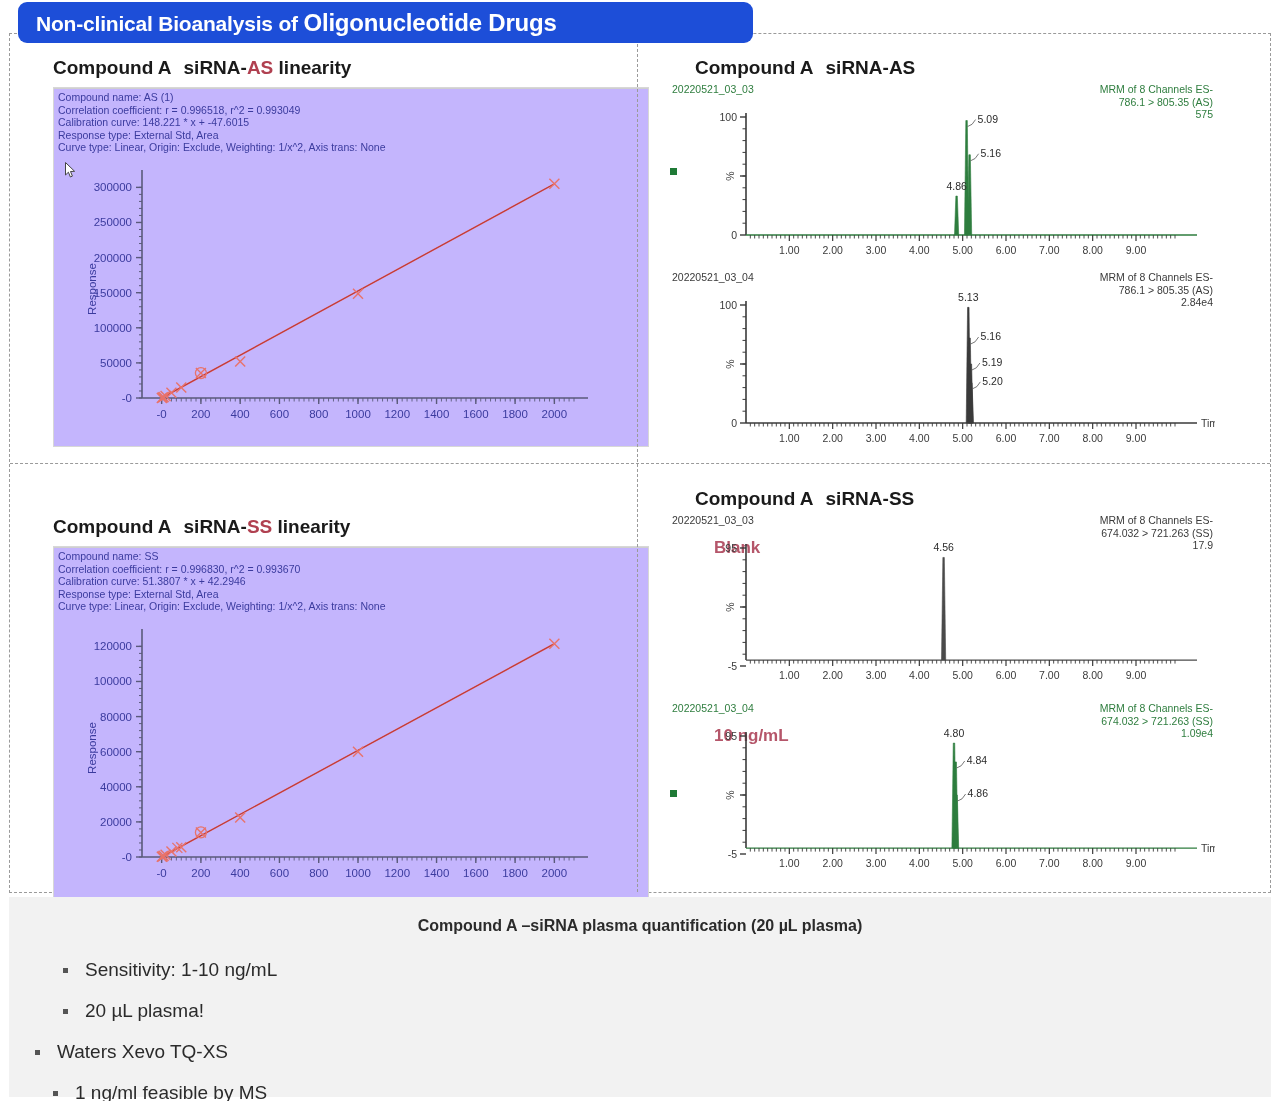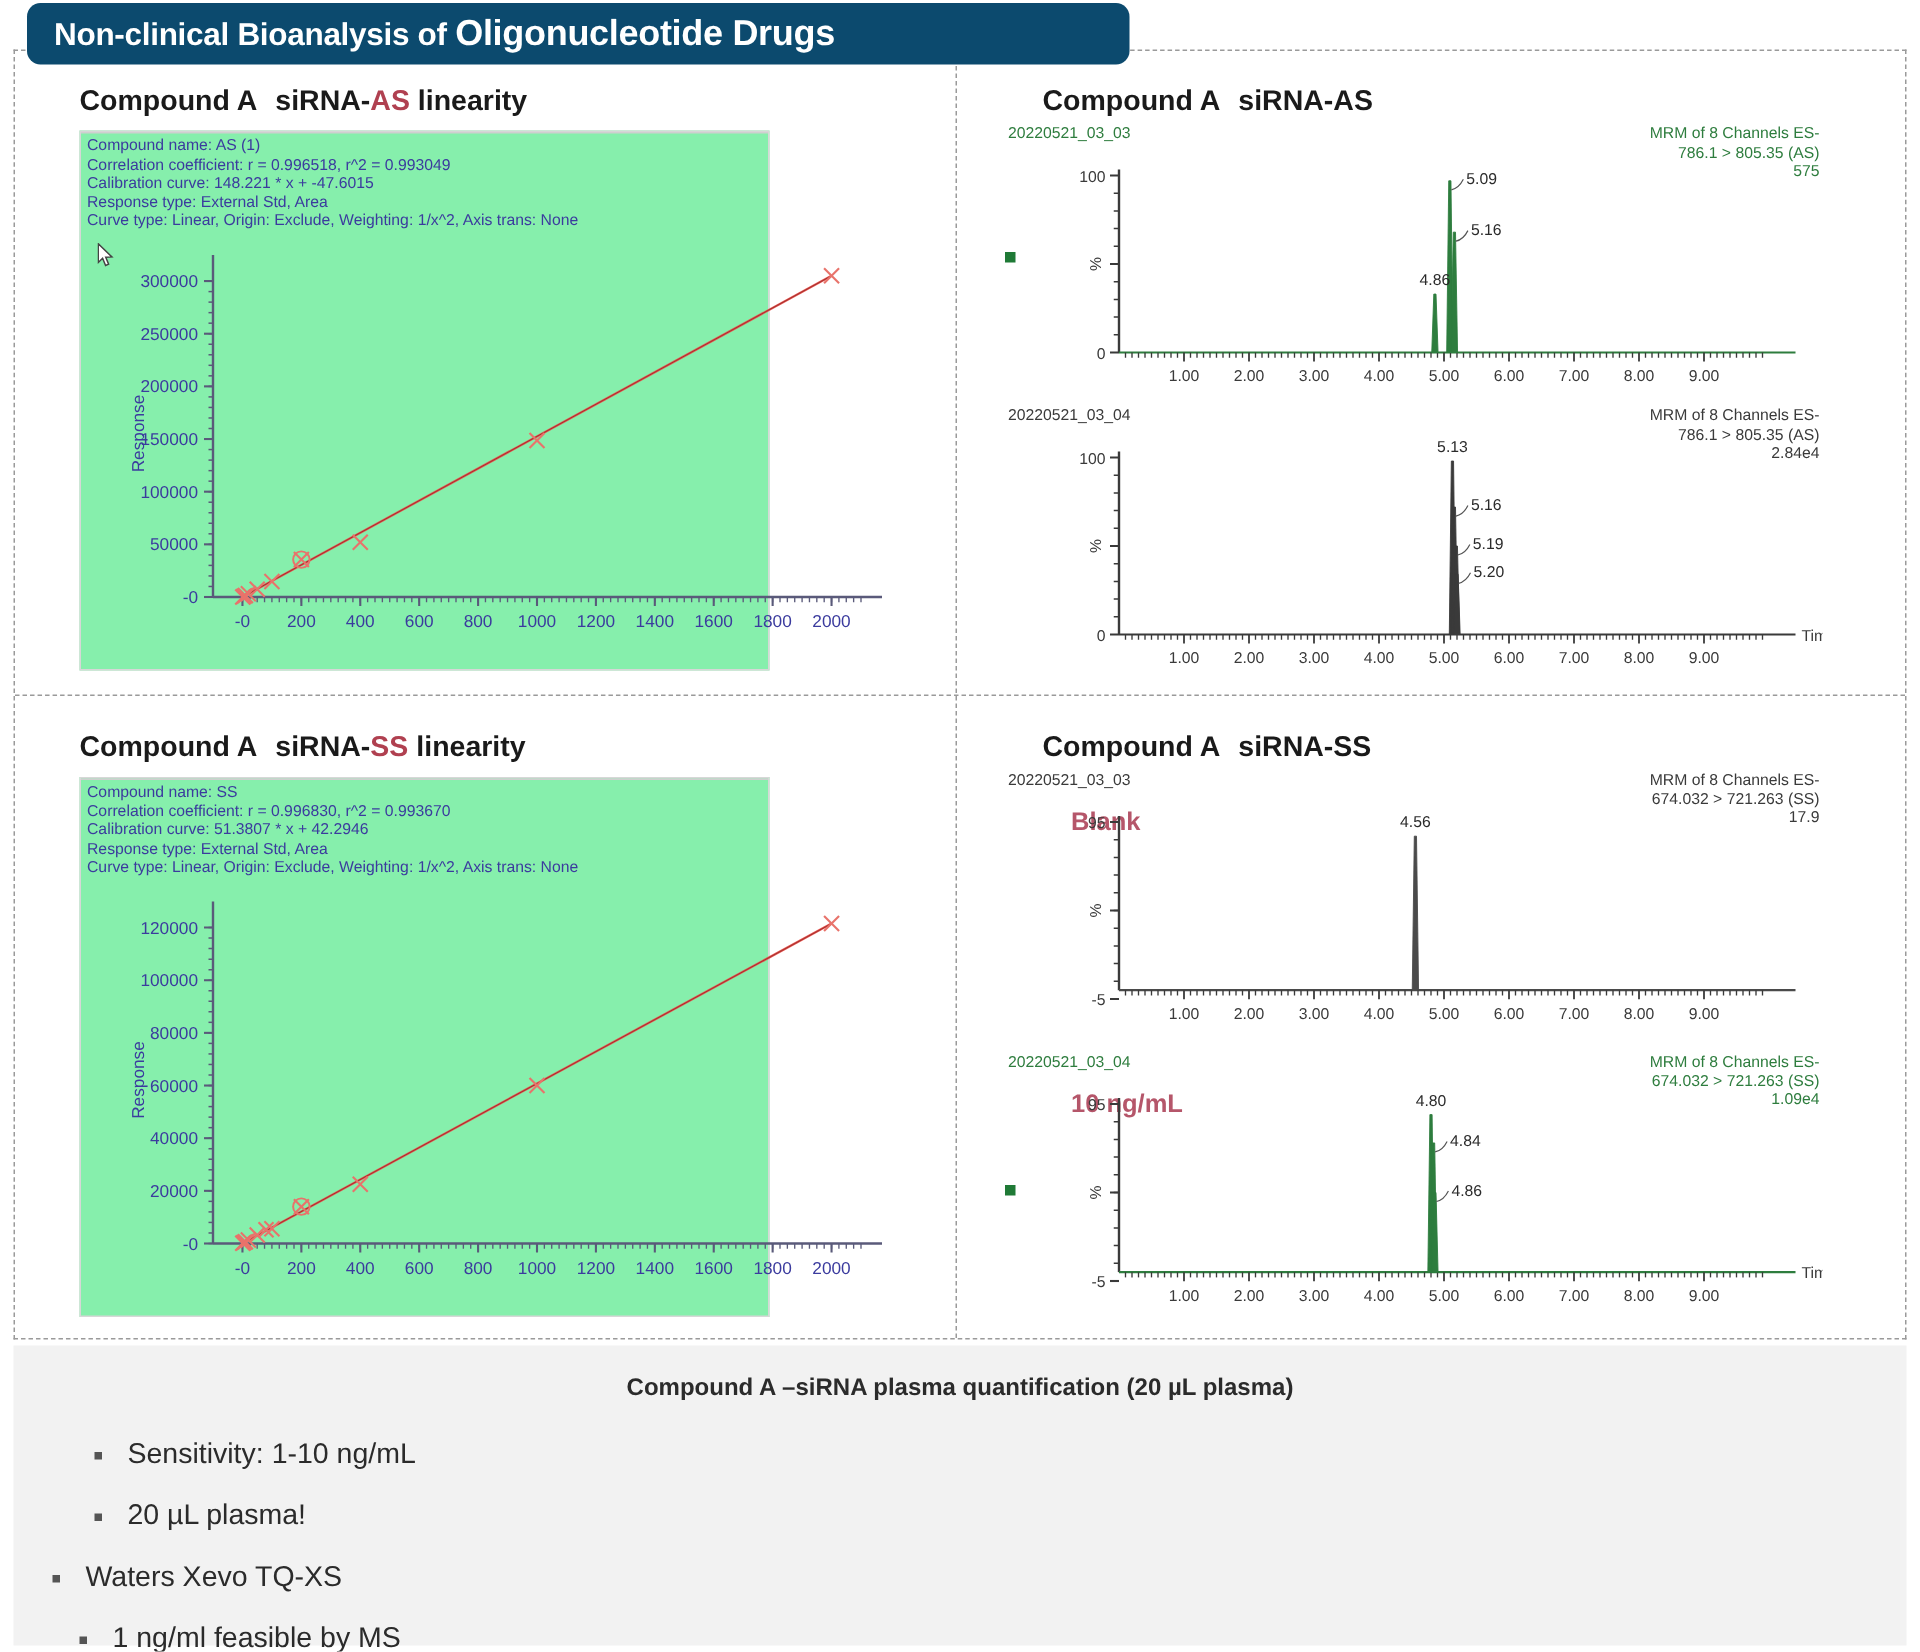--- a/index.html
+++ b/index.html
@@ -9,21 +9,21 @@
     background:#ffffff;
     font-family:"Liberation Sans", sans-serif;
     position:relative;
     overflow:hidden;
   }
 
   
   .banner {
     position:absolute; left:18px; top:2px;
     width:735px; height:41px;
-    background:#0c4a6e;
+    background:#1d4ed8;
     border-radius:9px;
     display:flex; align-items:center;
     padding-left:18px;
     z-index:5;
   }
   .banner-text {
     color:#ffffff;
     font-size:21px;
     letter-spacing:-0.2px;
     white-space:nowrap;
@@ -48,37 +48,37 @@
   .div-h {
     position:absolute; left:10px; top:463px;
     width:1260px; height:0;
     border-top:1px dashed #9a9a9a;
     z-index:3;
   }
 
   .quad { position:absolute; }
   .q-tl { left:9px;   top:33px;  width:628px; height:430px; }
   .q-tr { left:638px; top:33px;  width:633px; height:430px; }
-  .q-bl { left:9px;   top:464px; width:628px; height:429px; }
+  .q-bl { left:9px;   top:492px; width:628px; height:429px; }
   .q-br { left:638px; top:464px; width:633px; height:429px; }
 
   .panel-title {
     position:absolute; left:44px; top:24px;
     font-size:19px; font-weight:bold; color:#1a1a1a;
     white-space:nowrap;
   }
   .q-tr .panel-title, .q-br .panel-title { left:46px;margin-left:11px; }
   .panel-title .hl { color:#b04050; }
   .panel-title .sp { display:inline-block; width:12px; }
 
   
   .lin-box {
     position:absolute; left:44px; top:54px;
-    width:460px; height:360px;
-    background:#86efac;
+    width:596px; height:360px;
+    background:#c4b5fd;
     border:1px solid #d7d7d7;
   }
   .lin-info {
     position:absolute; left:4px; top:3px;
     font-size:10.5px; line-height:12.6px;
     color:#3b3b9e; white-space:nowrap;
   }
   .lin-info div { height:12.6px; }
   .lin-rule {
     position:absolute; left:0; top:0; width:100%;

